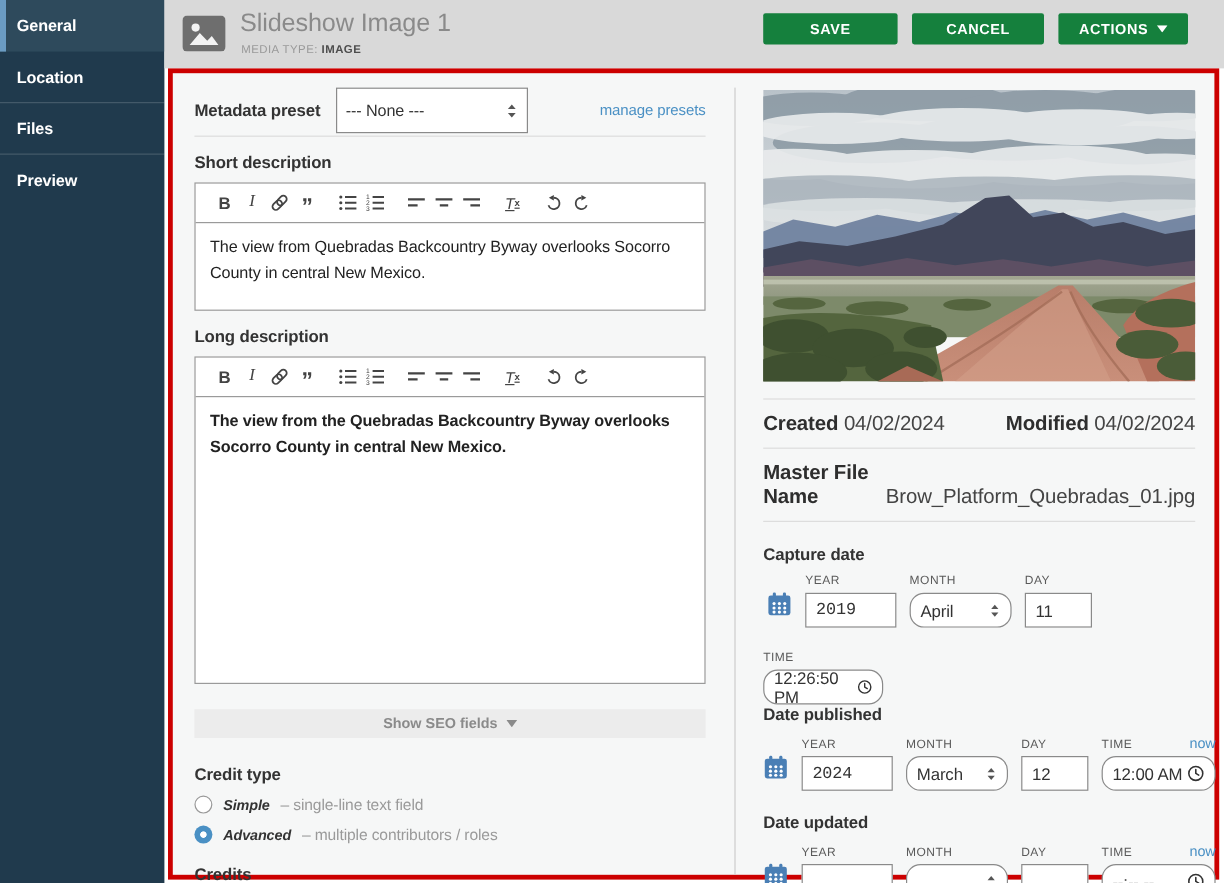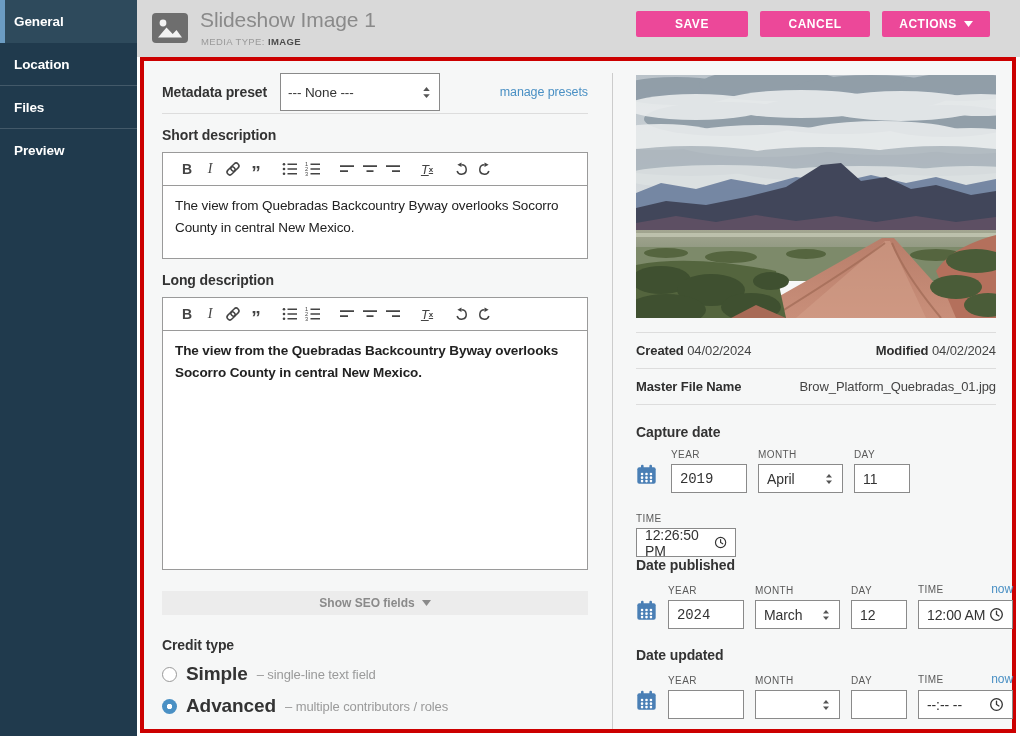--- a/index.html
+++ b/index.html
@@ -15,21 +15,21 @@
     font-size:13.5px; font-weight:bold; cursor:pointer; }
   .side-item.active { background:#2e4a5c; border-left:5px solid #6b9cc3; padding-left:9px; }
   .side-item.divided { border-bottom:1px solid rgba(255,255,255,0.16); }
   
   .header { position:absolute; left:137px; top:0; width:883px; height:57px; background:#d9d9d9;padding-left:11px; }
   .media-icon { position:absolute; left:15px; top:13px; }
   .hdr-title { position:absolute; left:63px; top:8px; font-size:21px; color:#8a8a8a; font-weight:400; }
   .hdr-sub { position:absolute; left:64px; top:36px; font-size:9.5px; color:#999; letter-spacing:.4px; }
   .hdr-sub b { color:#4d4d4d; }
   .hdr-buttons { position:absolute; right:30px; top:11px; display:flex; gap:12px; }
-  .btn { height:26px; background:#ec4899; border:none; border-radius:2px; color:#fff;
+  .btn { height:26px; background:#15803d; border:none; border-radius:2px; color:#fff;
     font-family:inherit; font-weight:bold; font-size:12px; letter-spacing:.5px;
     display:flex; align-items:center; justify-content:center; gap:7px; cursor:pointer; }
   .btn.save{ width:112px; } .btn.cancel{ width:110px; } .btn.actions{ width:108px; }
   
   .content { position:absolute; left:140px; top:57px; width:876px; height:676px;
     border:4px solid #cc0000; background:#f6f7f7; }
   .vdivider { position:absolute; left:468px; top:12px; bottom:0; width:1px; background:#ccc; }
   .divider { border-top:1px solid #ddd; height:0; }
   
   .lcol { position:absolute; left:18px; top:0; width:426px; }
@@ -58,41 +58,41 @@
   .ed-body { padding:9px 12px; font-size:13.5px; line-height:1.6; color:#222; cursor:text; }
   .ed-body.short { height:72px; }
   .ed-body.long { height:238px;font-weight:bold; }
   .seo-btn { margin-top:21px; height:24px; background:#ececec; border:none; width:100%;
     font-family:inherit; color:#8a8a8a; font-weight:bold; font-size:12px;
     display:flex; align-items:center; justify-content:center; gap:7px; cursor:pointer; }
   .credit-label { margin-top:22px; }
   .radio-row { margin-top:10px; display:flex; align-items:center; gap:9px; cursor:pointer; }
   .radio { width:15px; height:15px; border-radius:50%; background:#fff; border:1px solid #999; flex:none; }
   .radio.sel { border:none; background:radial-gradient(circle,#fff 0 2.4px,#4a90c4 3px); }
-  .radio-row .name { font-size:19px; font-weight:bold; color:#333; }
+  .radio-row .name { font-size:12px; font-weight:bold; color:#333;font-style:italic; }
   .radio-row .desc { font-size:13px; color:#9a9a9a; }
   .credits-label { margin-top:17px; }
   
   .rcol { position:absolute; left:492px; top:0; width:360px; }
   .photo { margin-top:14px; width:360px; height:243px; display:block; cursor:pointer; }
   .rcol .divider.d1 { margin-top:14px; }
-  .meta-row { display:flex; justify-content:space-between; align-items:flex-start;
-    padding:10px 0; font-size:13px; color:#333; }
+  .meta-row { display:flex; justify-content:space-between; align-items:flex-end;
+    padding:10px 0; font-size:17px; color:#333; }
   .meta-row b { color:#2e2e2e; }
   .rc-h { font-size:14px; font-weight:bold; color:#333; }
   .cap-h { margin-top:19px; }
-  .dt-row { display:flex; align-items:flex-end; gap:11px; margin-top:9px; }
+  .dt-row { display:flex; align-items:flex-end; gap:11px; margin-top:9px;text-align:right; }
   .dt-icon { width:24px; padding-bottom:4px; cursor:pointer; }
   .dt-field { display:flex; flex-direction:column; }
   .dt-label-row { display:flex; justify-content:space-between; align-items:baseline; margin-bottom:4px; }
   .dt-label { font-size:10px; color:#5a5a5a; letter-spacing:.4px; }
   .now { font-size:12px; color:#4a90c4; cursor:pointer; }
   .dt-input { height:29px; border:1px solid #8a8a8a; background:#fff; font-size:14px;
     color:#333; padding:0 8px; display:flex; align-items:center; cursor:text; }
-  .dt-input.sel, .dt-input.time { justify-content:space-between; cursor:pointer; }
+  .dt-input.sel, .dt-input.time { justify-content:space-between; cursor:pointer;border-radius:12px; }
   .w-year { width:76px;font-family:Liberation Mono, monospace; } .w-month { width:85px; } .w-day { width:56px; }
   .w-time { width:95px; } .w-time-cap { width:100px; }
   .time-sub { margin-top:20px; }
   .pub-h { } .upd-h { margin-top:18px; }
   .muted { color:#444; }
 </style>
 </head>
 <body>
 
 <div class="sidebar">

